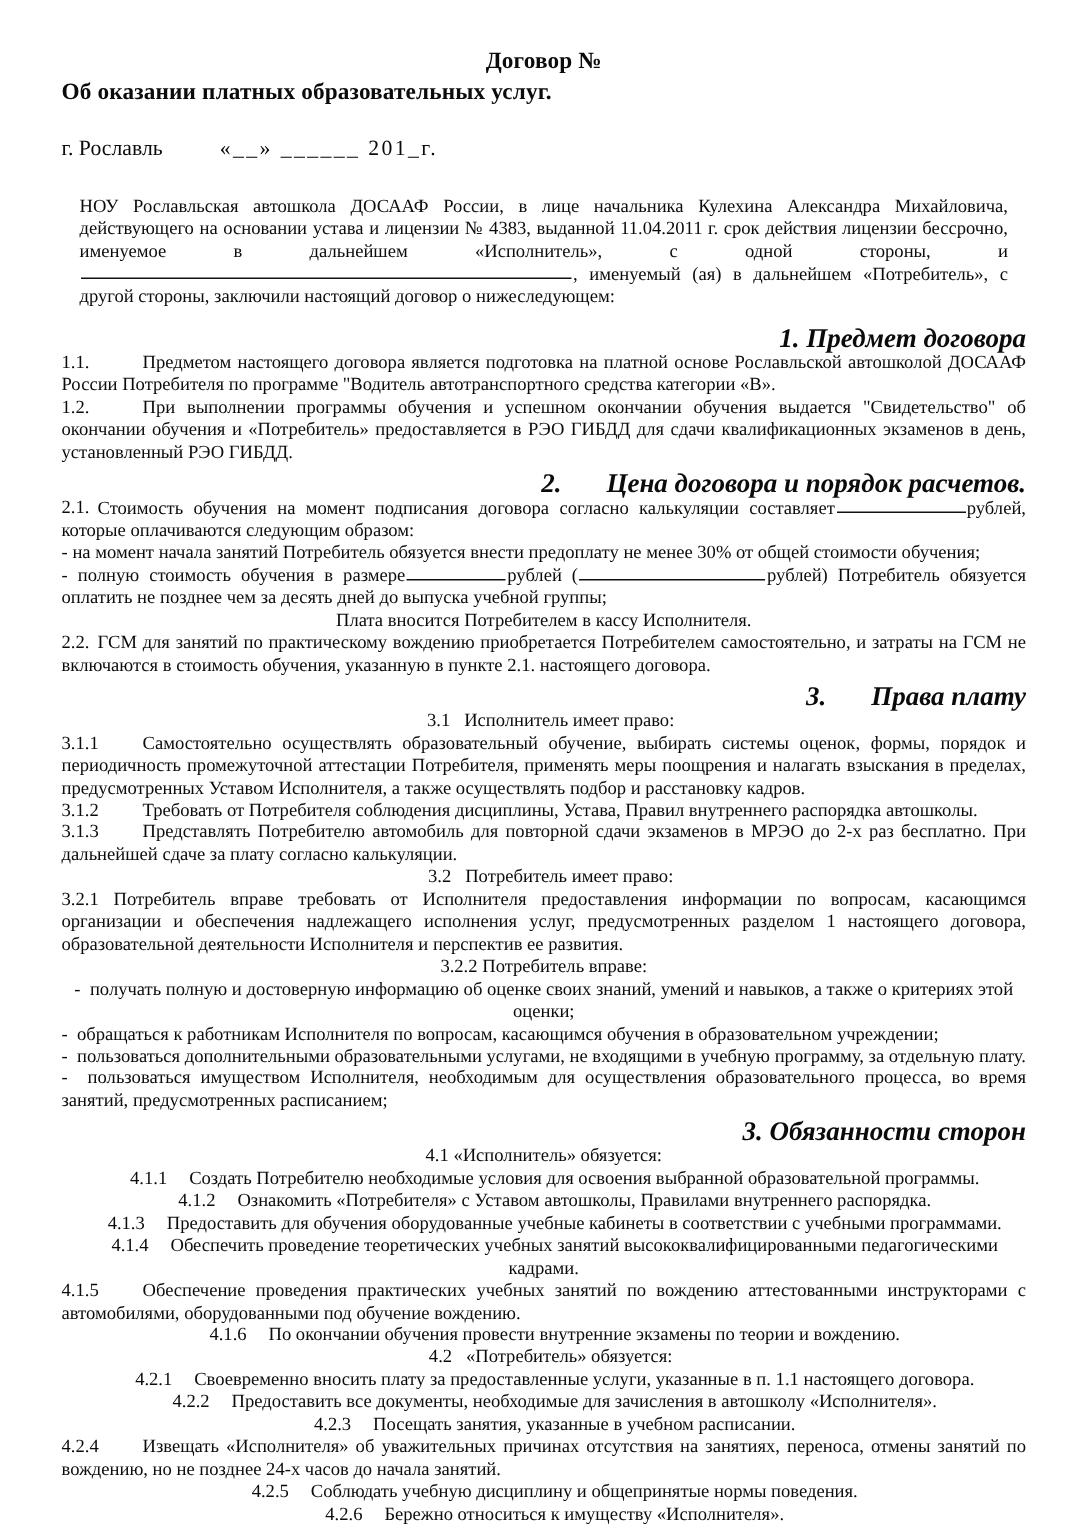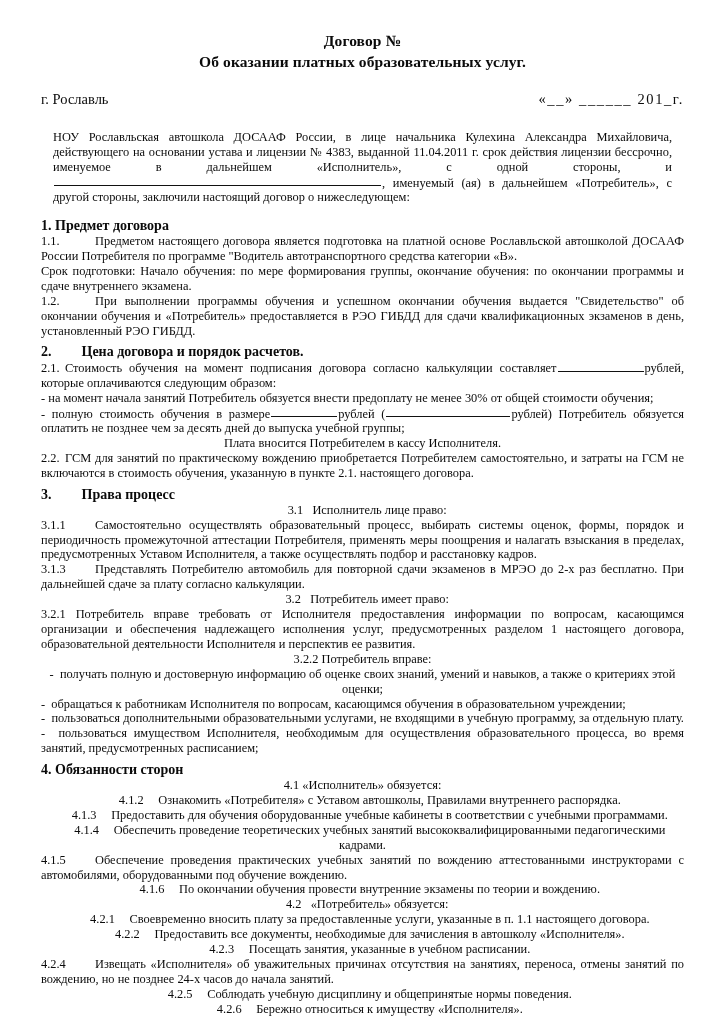--- a/index.html
+++ b/index.html
@@ -27,21 +27,20 @@
   
   .doc-title {
     text-align: center;
     font-weight: bold;
     font-size: 15.5px;
     line-height: 21px;
     letter-spacing: 0.1px;
     margin: 0;
   }
   .doc-subtitle {
-    text-align: center;
     font-weight: bold;
     font-size: 15.5px;
     line-height: 21px;
     letter-spacing: 0.1px;
     margin: 0 0 2px 0;
   }
 
   
   .city-date-row {
     display: flex;
@@ -49,21 +48,21 @@
     margin-top: 19px;
     margin-bottom: 22px;
     font-size: 14.5px;
   }
   .city {
     flex: 0 0 auto;
     white-space: nowrap;
   }
   .date-line {
     flex: 1 1 auto;
-    text-align: right;
+    text-align: left;
     padding-left: 38px;
     letter-spacing: 1.6px;
     white-space: nowrap;
   }
 
   
   p.b {
     margin: 12px;
     font-size: 12.4px;
     line-height: 14.9px;
@@ -83,23 +82,24 @@
     height: 0.85em;
     margin: 0 1px;
   }
   .blank-xl { width: 327px; }
   .blank-md { width: 86px; }
   .blank-sm { width: 66px; }
   .blank-lg { width: 124px; }
 
   
   .section-head {
-    text-align: left;
+    text-align: right;
     font-weight: bold;
-    font-size: 14px;
+    font-style: italic;
+    font-size: 18px;
     line-height: 17px;
     margin: 5px 0 0 0;
   }
   .section-head .num {
     display: inline;
   }
   .section-head .gap {
     display: inline-block;
     width: 30px;
   }
@@ -143,63 +143,64 @@
     <span class="city">г. Рославль</span>
     <span class="date-line">«__»  ______  201_г.</span>
   </div>
 
   <p class="b intro"><span>НОУ Рославльская автошкола ДОСААФ России, в лице начальника Кулехина Александра Михайловича, действующего на основании устава и лицензии № 4383, выданной 11.04.2011 г. срок действия лицензии бессрочно, именуемое в дальнейшем «Исполнитель», с одной стороны, и</span><span class="blank blank-xl"></span><span>, именуемый (ая) в дальнейшем «Потребитель», с другой стороны, заключили настоящий договор о нижеследующем:</span></p>
 
   <div class="section-head">1. Предмет договора</div>
 
   <p class="clause"><span class="n">1.1.</span><span>Предметом настоящего договора является подготовка на платной основе Рославльской автошколой ДОСААФ России Потребителя по программе "Водитель автотранспортного средства категории «В».</span></p>
 
-  <p class="clause"><span>Срок подготовки:    Начало обучения: по мере формирования группы, окончание обучения: по окончании программы и сдаче внутреннего экзамена.</span></p>
 
   <p class="clause"><span class="n">1.2.</span><span>При выполнении программы обучения и успешном окончании обучения выдается "Свидетельство" об окончании обучения и «Потребитель» предоставляется в РЭО ГИБДД для сдачи квалификационных экзаменов в день, установленный РЭО ГИБДД.</span></p>
 
   <div class="section-head"><span class="num">2.</span><span class="gap"></span><span>Цена договора и порядок расчетов.</span></div>
 
   <p class="clause"><span class="n-tight">2.1.</span><span>Стоимость обучения на момент подписания договора согласно калькуляции составляет</span><span class="blank blank-md"></span><span>рублей, которые оплачиваются следующим образом:</span></p>
 
   <p class="dashitem"><span>-</span>&nbsp;<span>на момент начала занятий Потребитель обязуется внести предоплату не менее 30% от общей стоимости обучения;</span></p>
 
   <p class="dashitem"><span>-</span>&nbsp;<span>полную стоимость обучения в размере</span><span class="blank blank-sm"></span><span>рублей (</span><span class="blank blank-lg"></span><span>рублей) Потребитель обязуется оплатить не позднее чем за десять дней до выпуска учебной группы;</span></p>
 
   <p class="clause nojust"><span>Плата вносится Потребителем в кассу Исполнителя.</span></p>
 
   <p class="clause"><span class="n-tight">2.2.</span><span>ГСМ для занятий по практическому вождению приобретается  Потребителем самостоятельно, и затраты на ГСМ не включаются в стоимость обучения, указанную в пункте 2.1. настоящего договора.</span></p>
 
-  <div class="section-head"><span class="num">3.</span><span class="gap"></span><span>Права процесс</span></div>
-
-  <p class="clause nojust"><span class="n-narrow">3.1</span><span>Исполнитель лице право:</span></p>
-
-  <p class="clause"><span class="n">3.1.1</span><span>Самостоятельно осуществлять образовательный процесс, выбирать системы оценок, формы, порядок и периодичность промежуточной  аттестации Потребителя, применять меры  поощрения и налагать взыскания в пределах, предусмотренных Уставом Исполнителя, а также осуществлять подбор и расстановку кадров.</span></p>
-
+  <div class="section-head"><span class="num">3.</span><span class="gap"></span><span>Права плату</span></div>
+
+  <p class="clause nojust"><span class="n-narrow">3.1</span><span>Исполнитель имеет право:</span></p>
+
+  <p class="clause"><span class="n">3.1.1</span><span>Самостоятельно осуществлять образовательный обучение, выбирать системы оценок, формы, порядок и периодичность промежуточной  аттестации Потребителя, применять меры  поощрения и налагать взыскания в пределах, предусмотренных Уставом Исполнителя, а также осуществлять подбор и расстановку кадров.</span></p>
+
+  <p class="clause"><span class="n">3.1.2</span><span>Требовать от Потребителя соблюдения дисциплины, Устава, Правил внутреннего распорядка автошколы.</span></p>
 
   <p class="clause"><span class="n">3.1.3</span><span>Представлять Потребителю автомобиль для повторной сдачи экзаменов в МРЭО до 2-х раз бесплатно. При дальнейшей сдаче за плату согласно калькуляции.</span></p>
 
   <p class="clause nojust"><span class="n-narrow">3.2</span><span>Потребитель имеет право:</span></p>
 
   <p class="clause"><span>3.2.1</span>&nbsp;<span>Потребитель вправе требовать от Исполнителя предоставления информации по вопросам, касающимся организации и обеспечения надлежащего исполнения услуг, предусмотренных разделом 1 настоящего договора, образовательной деятельности Исполнителя и перспектив ее развития.</span></p>
 
   <p class="clause nojust"><span>3.2.2</span>&nbsp;<span>Потребитель  вправе:</span></p>
 
   <p class="dashitem nojust"><span>-</span>&nbsp; <span>получать полную и достоверную информацию об оценке своих знаний, умений и навыков, а также о критериях этой оценки;</span></p>
 
   <p class="dashitem"><span>-</span>&nbsp; <span>обращаться к работникам Исполнителя по вопросам, касающимся обучения в образовательном учреждении;</span></p>
 
   <p class="dashitem nojust"><span>-</span>&nbsp; <span>пользоваться дополнительными образовательными услугами, не входящими в учебную программу, за отдельную плату.</span></p>
 
   <p class="dashitem"><span>-</span>&nbsp; <span>пользоваться имуществом Исполнителя, необходимым для осуществления образовательного процесса, во время занятий, предусмотренных расписанием;</span></p>
 
-  <div class="section-head">4. Обязанности сторон</div>
+  <div class="section-head">3. Обязанности сторон</div>
 
   <p class="clause nojust"><span>4.1</span>&nbsp;<span>«Исполнитель» обязуется:</span></p>
 
+  <p class="clause nojust"><span class="n">4.1.1</span><span>Создать Потребителю необходимые условия для освоения выбранной образовательной программы.</span></p>
 
   <p class="clause nojust"><span class="n">4.1.2</span><span>Ознакомить «Потребителя» с Уставом автошколы, Правилами внутреннего распорядка.</span></p>
 
   <p class="clause nojust"><span class="n">4.1.3</span><span>Предоставить для обучения оборудованные учебные кабинеты в соответствии с учебными программами.</span></p>
 
   <p class="clause nojust"><span class="n">4.1.4</span><span>Обеспечить проведение теоретических учебных занятий высококвалифицированными педагогическими  кадрами.</span></p>
 
   <p class="clause"><span class="n">4.1.5</span><span>Обеспечение проведения практических учебных занятий по вождению аттестованными инструкторами с автомобилями, оборудованными под обучение вождению.</span></p>
 
   <p class="clause nojust"><span class="n">4.1.6</span><span>По окончании обучения провести внутренние экзамены по теории и вождению.</span></p>

